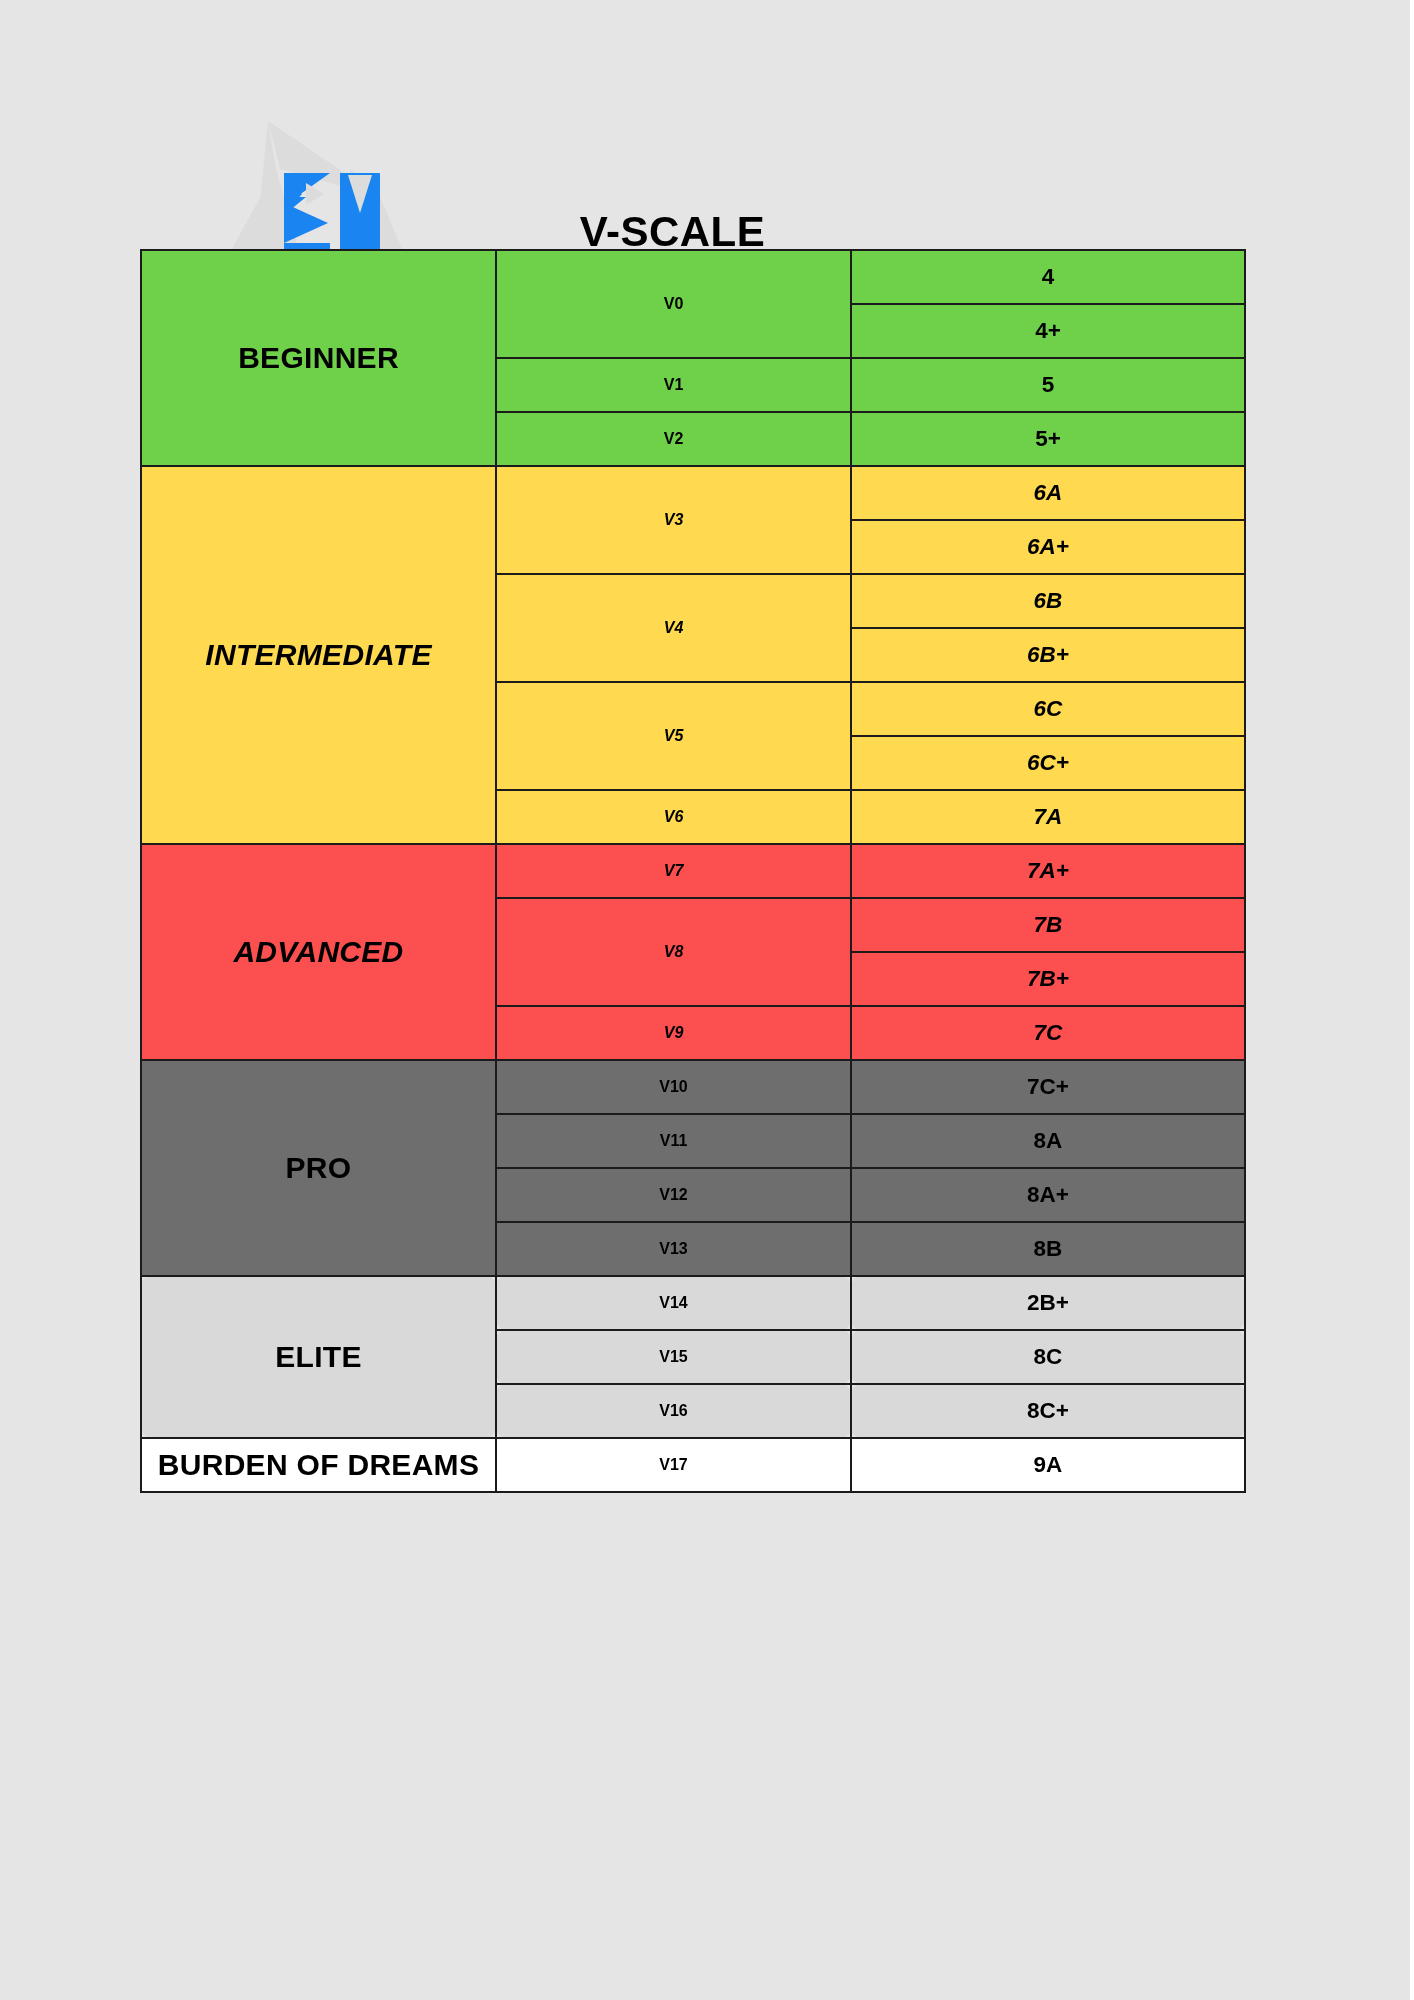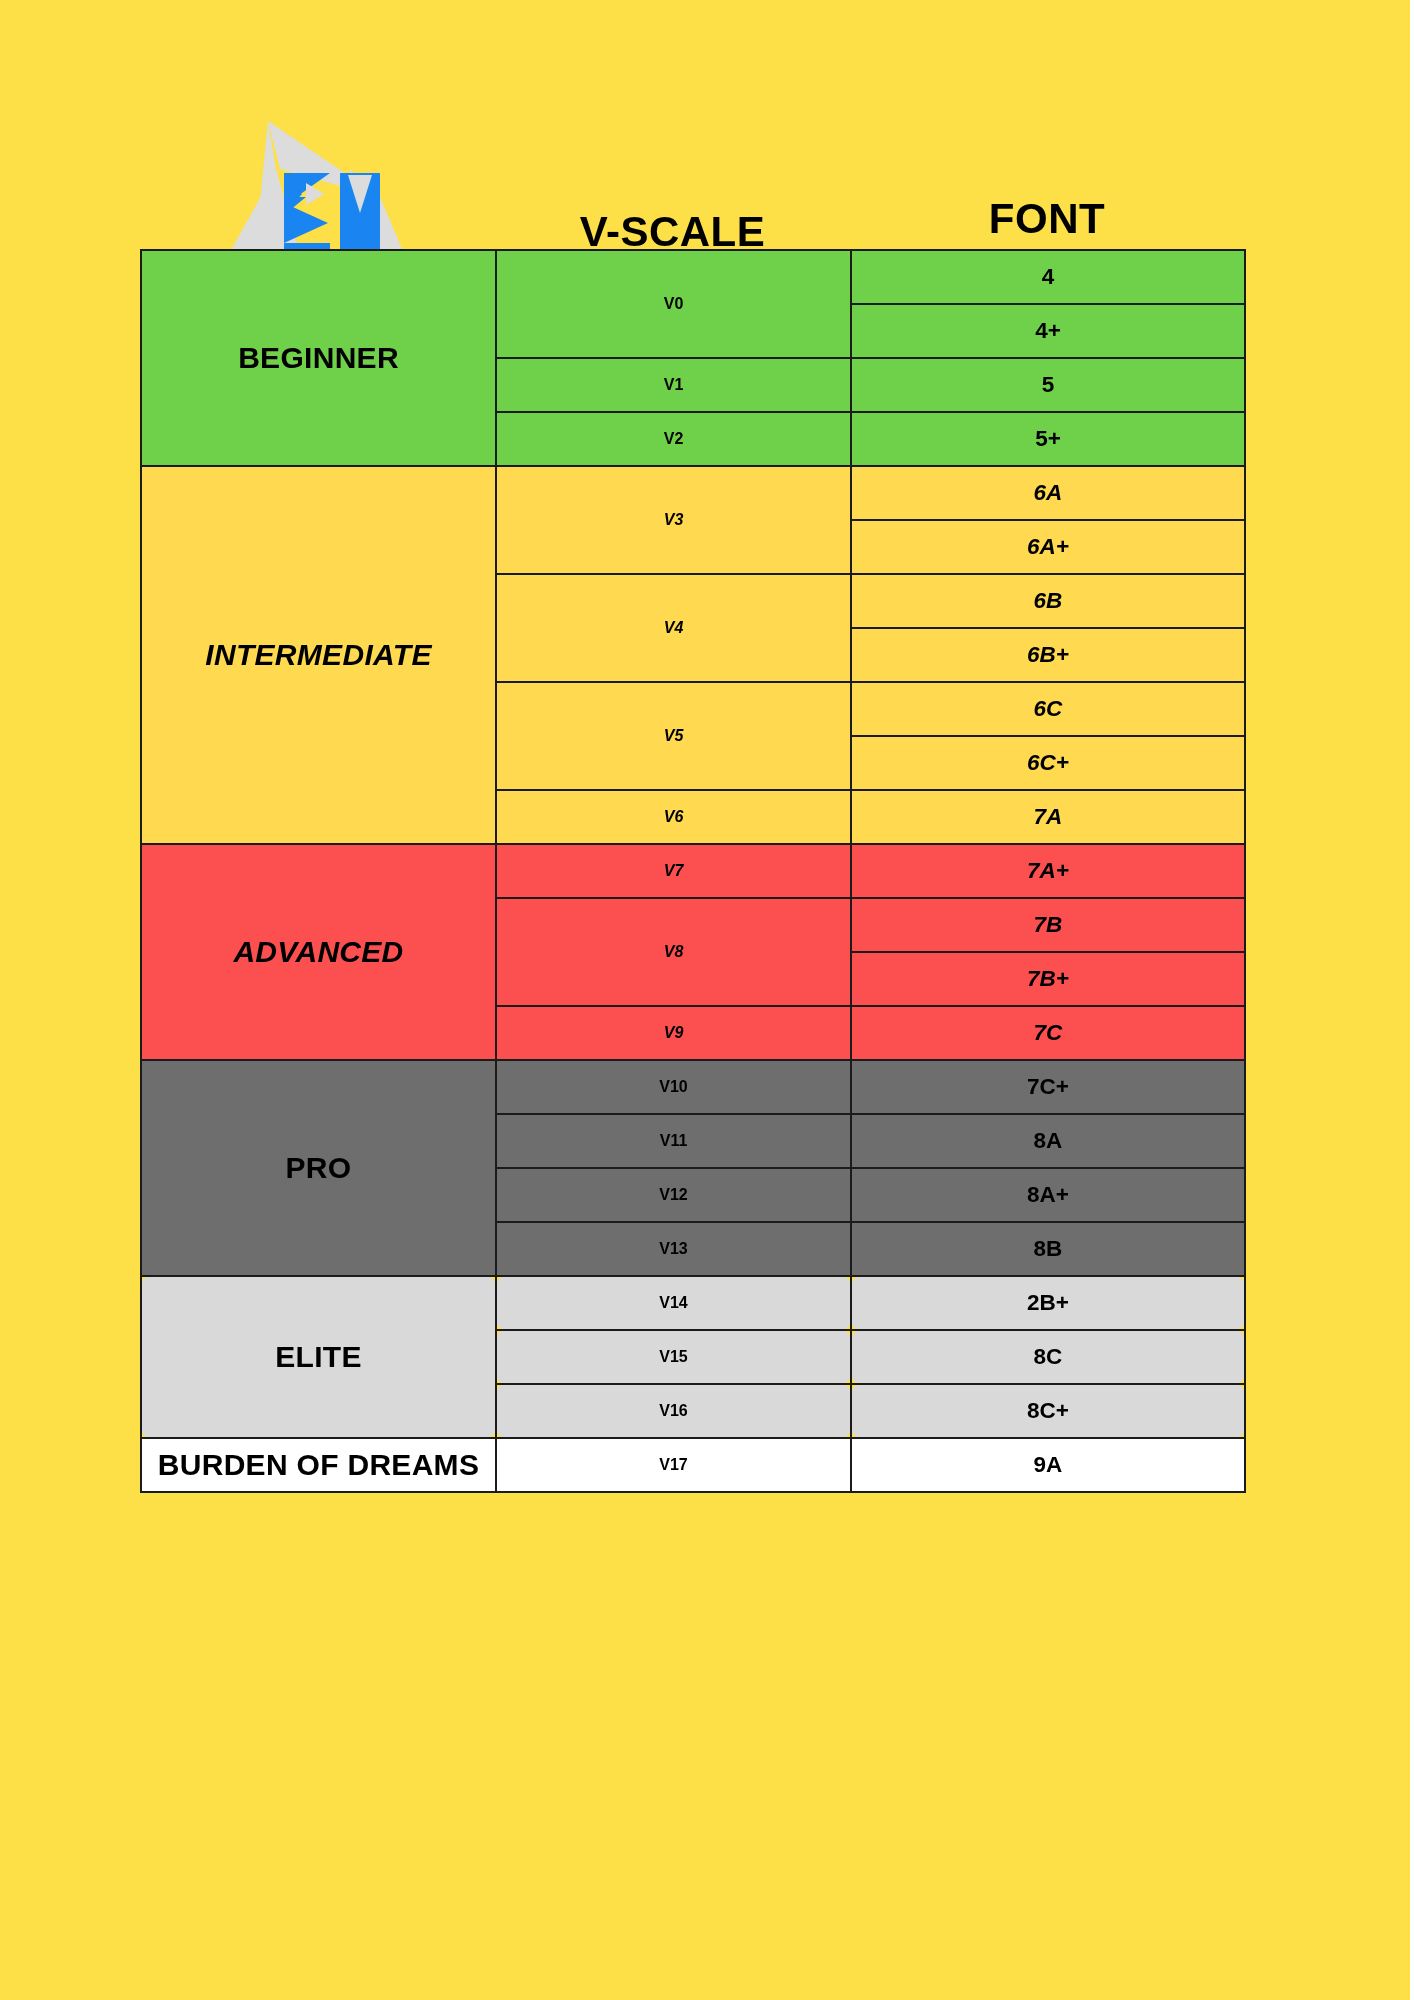--- a/index.html
+++ b/index.html
@@ -12,21 +12,21 @@
     height: 2000px;
     font-family: "Liberation Sans", sans-serif;
     color: #000000;
     overflow: hidden;
   }
 
   .page {
     position: relative;
     width: 1410px;
     height: 2000px;
-    background: #fde047;
+    background: #e5e5e5;
   }
 
   
   .header {
     position: absolute;
     left: 140px;
     top: 118px;
     width: 1104px;
     height: 186px;
     display: flex;
@@ -150,21 +150,20 @@
         <polygon points="146,64 170,64 158,102" fill="#dcdcdc"></polygon>
       </svg>
       <div class="logo-wordmark">BOULDERING MASTER</div>
     </div>
 
     <div class="head-vscale">
       <div class="t">V-SCALE</div>
     </div>
 
     <div class="head-font">
-      <div class="t">FONT</div>
       <div class="sub">(FRENCH)</div>
     </div>
 
   </div>
 
   <table class="grade-table">
     <colgroup>
       <col class="col-level">
       <col class="col-vscale">
       <col class="col-font">

